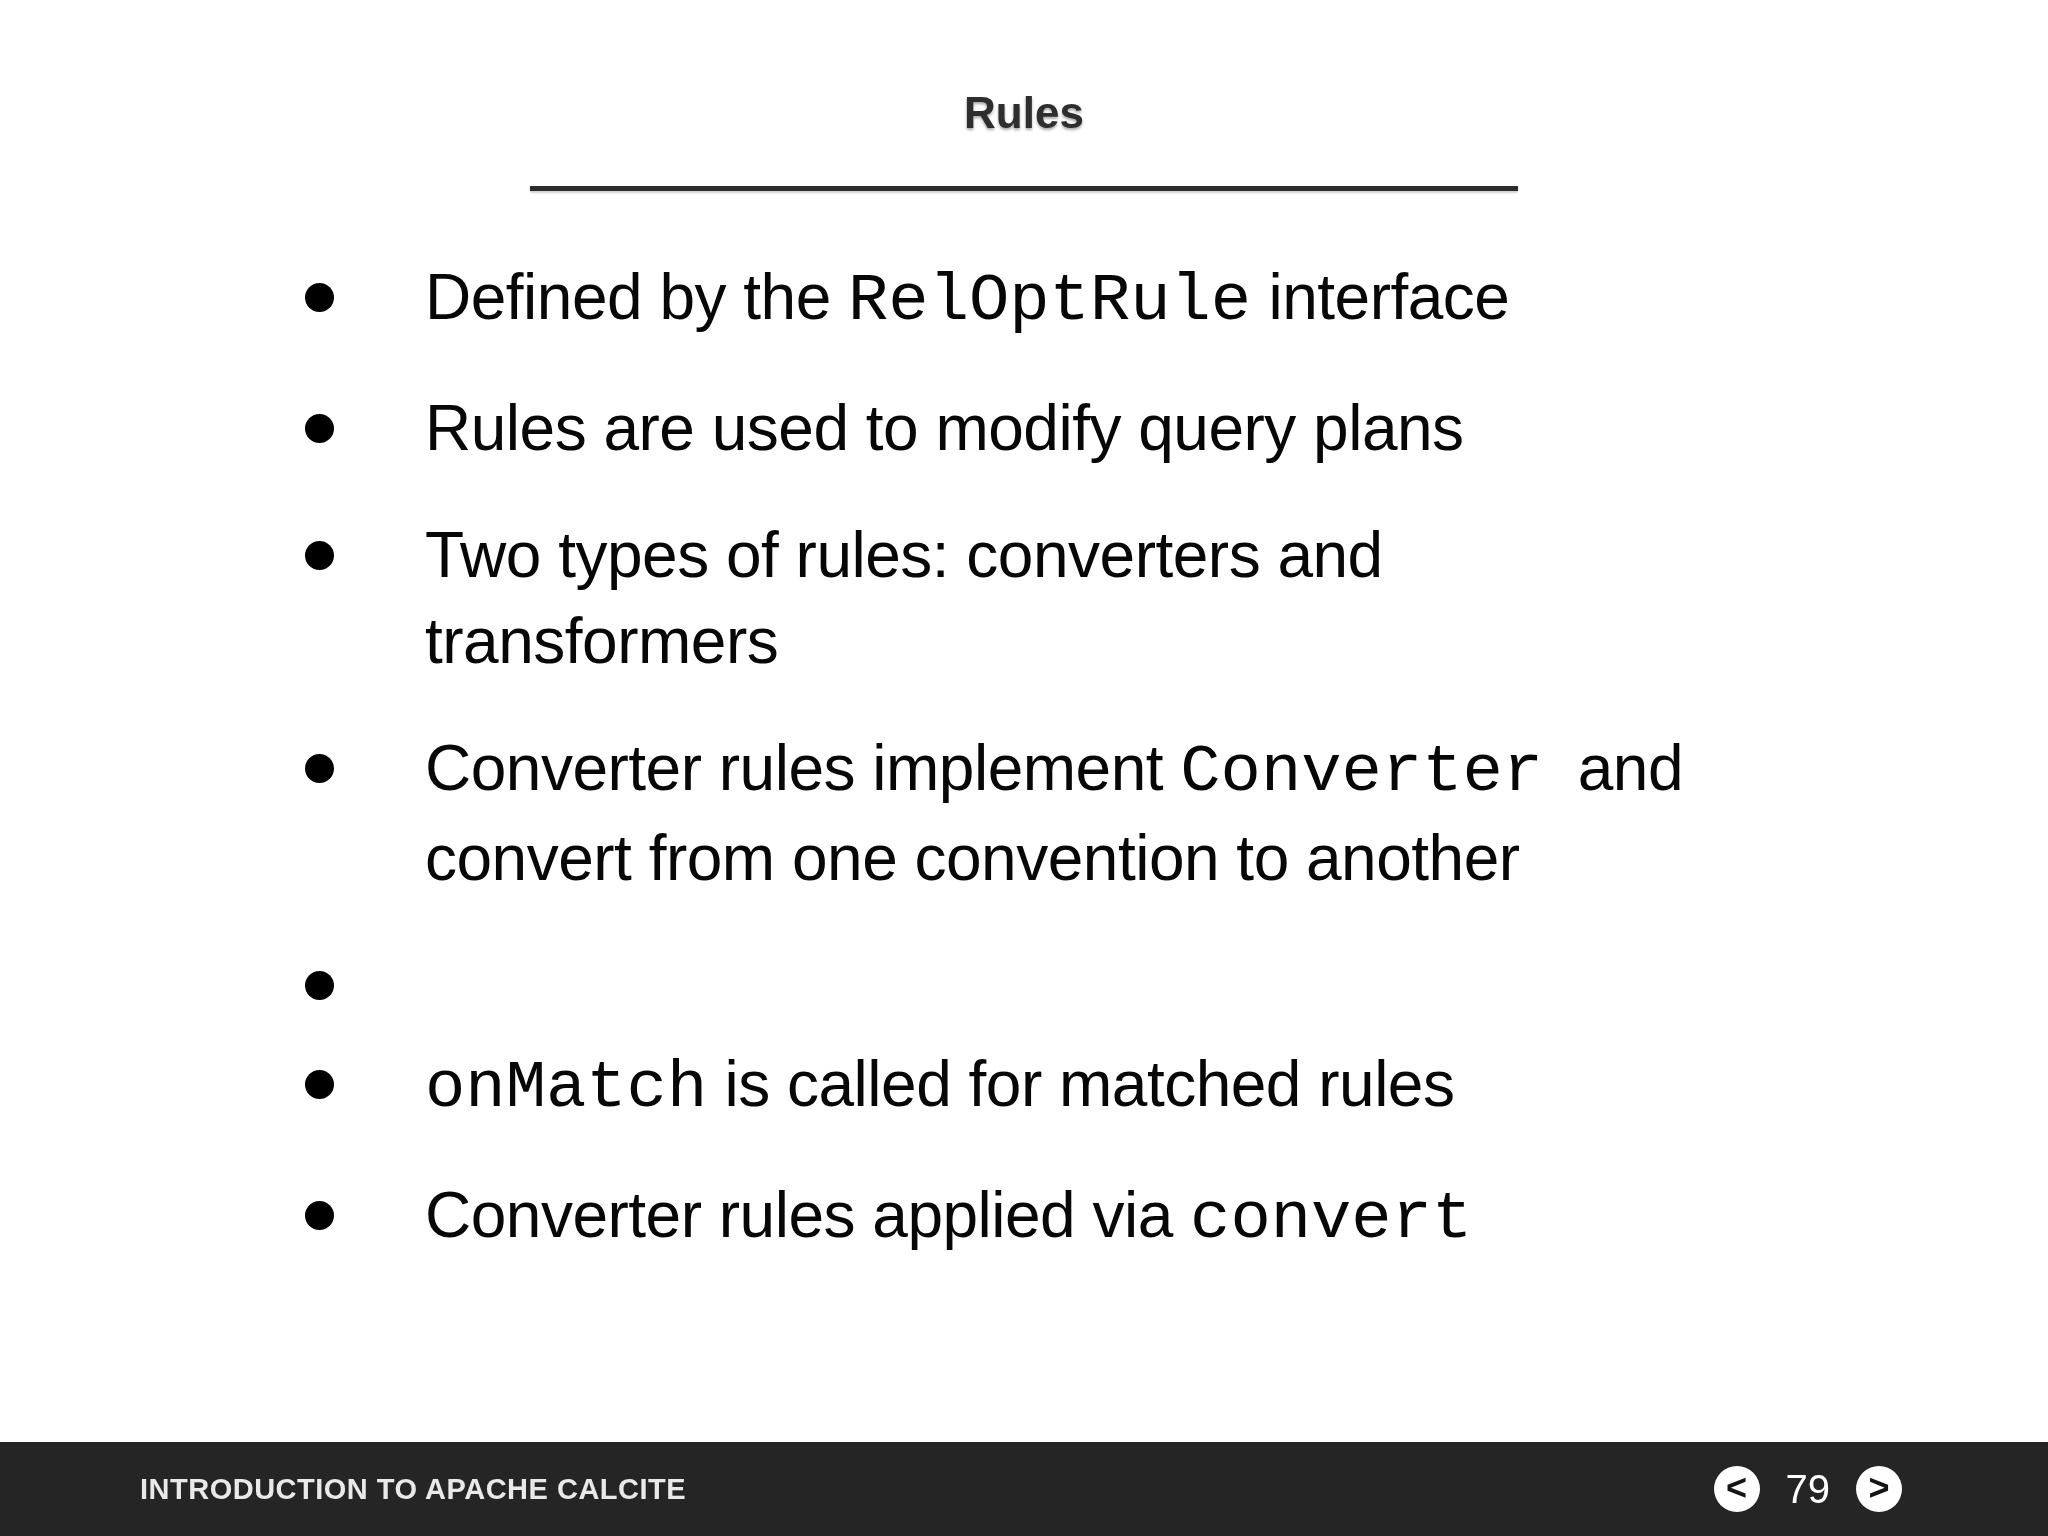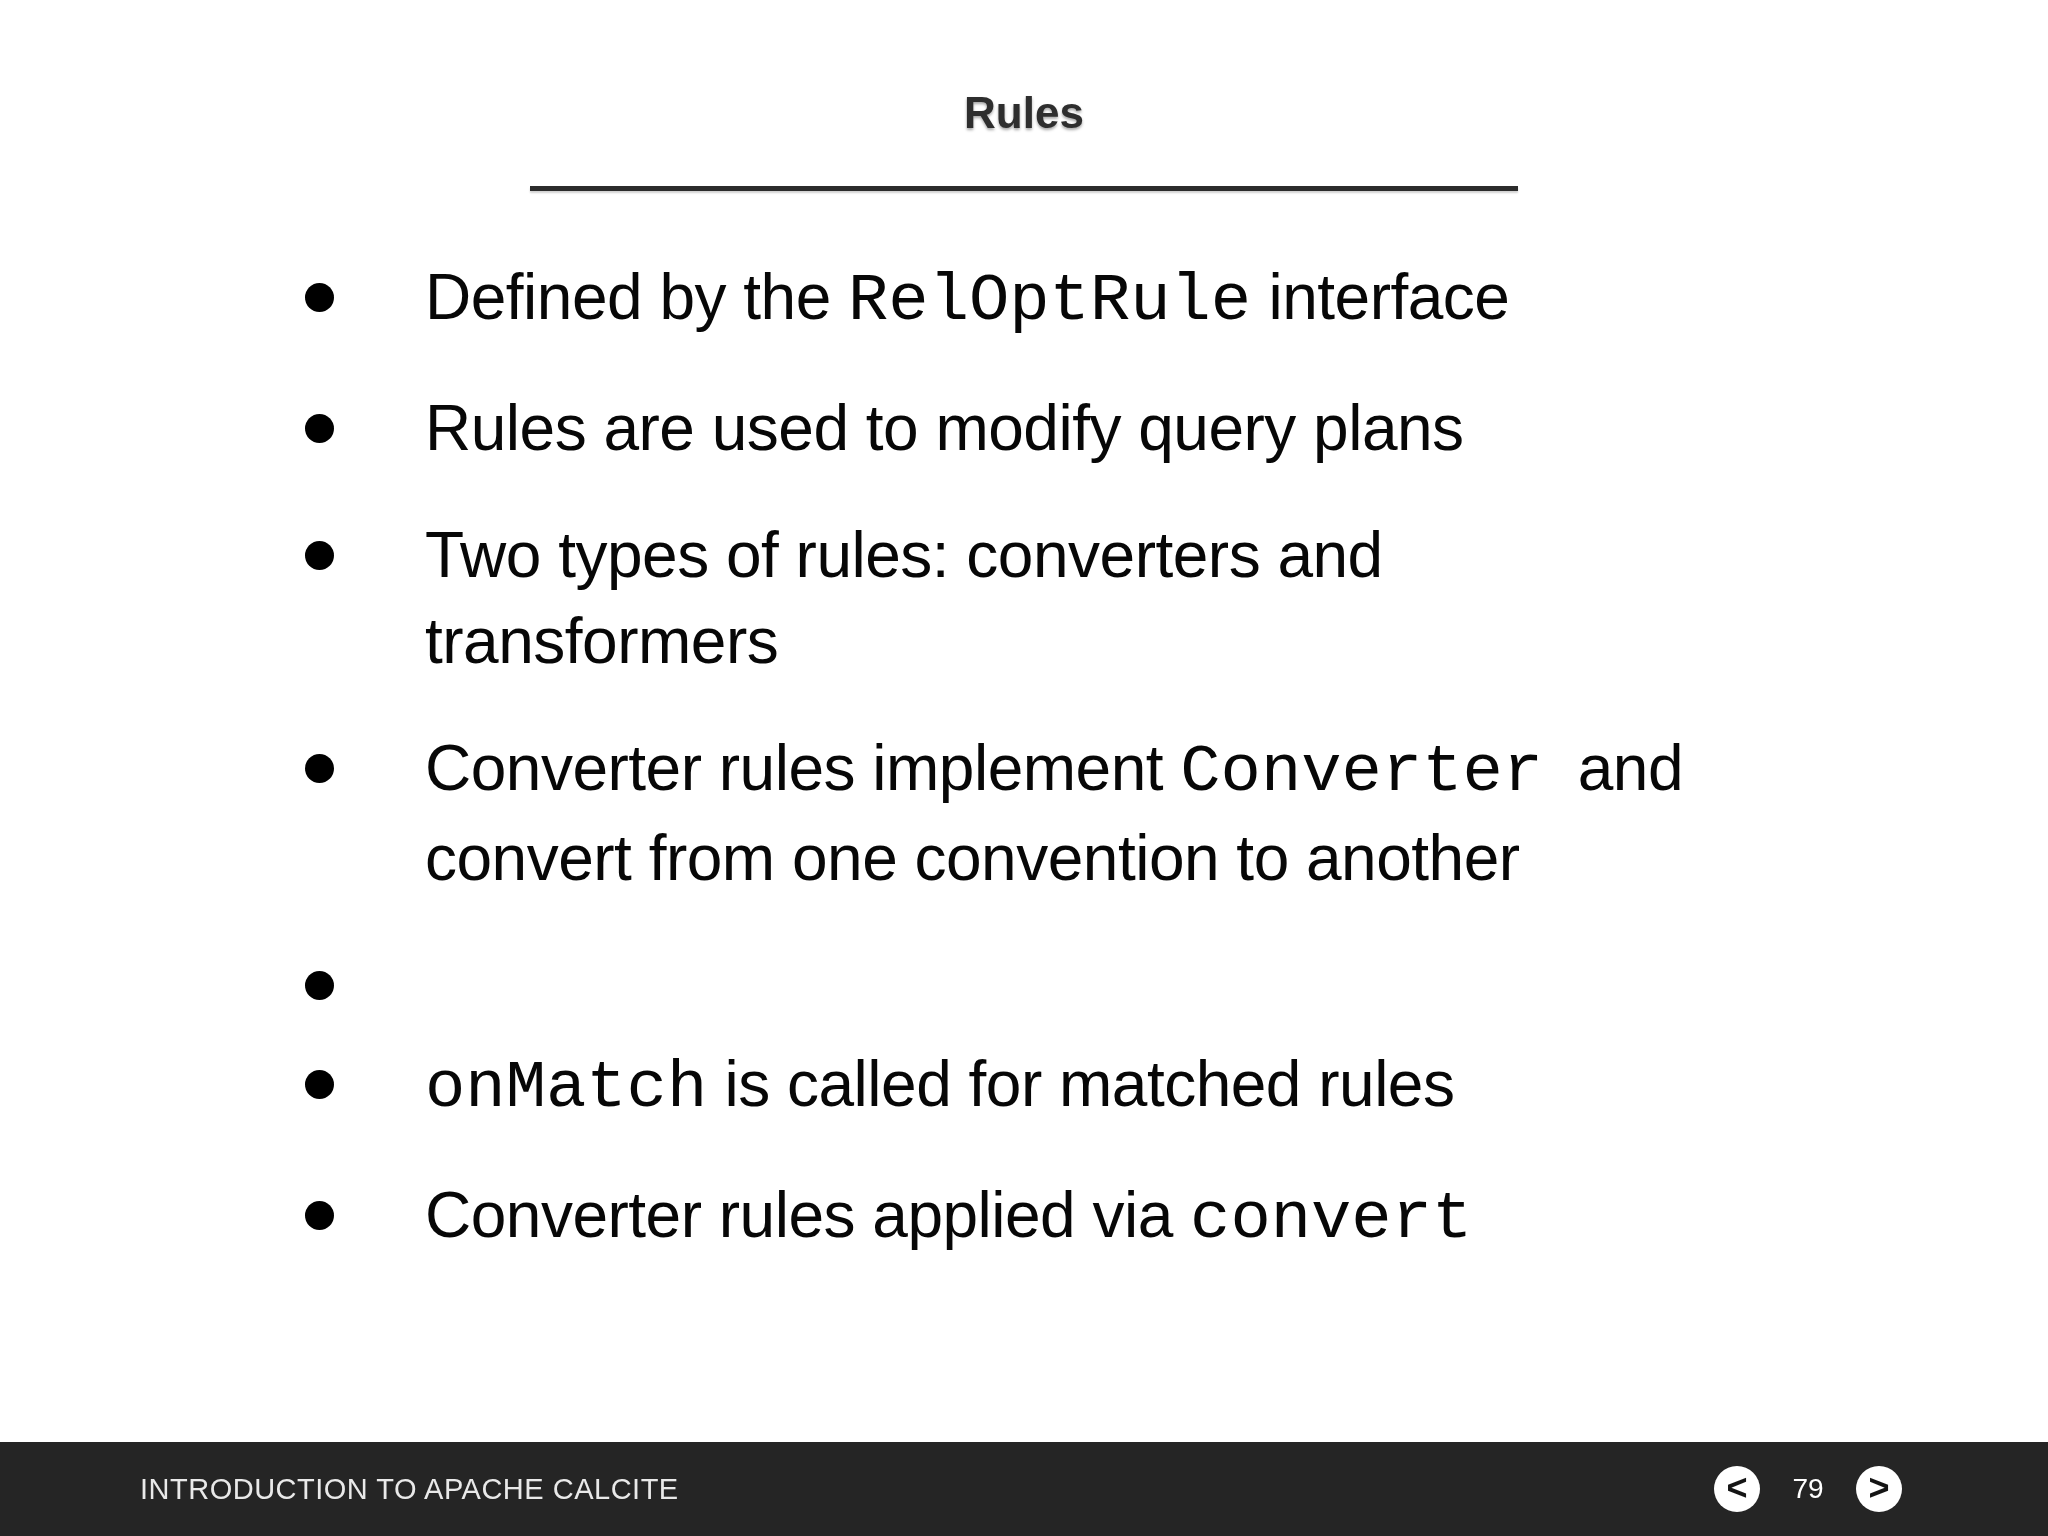--- a/index.html
+++ b/index.html
@@ -62,21 +62,21 @@
     width: 100%; height: 94px;
     background: #252525;
     display: flex;
     align-items: center;
   }
   .footer-title {
     margin-left: 140px;
     color: #e9e9e9;
     font-size: 29px;
     letter-spacing: 0.5px;
-    font-weight: 400;
+    font-weight: 700;
   }
   .nav {
     margin-left: auto;
     margin-right: 146px;
     display: flex;
     align-items: center;
     gap: 26px;
   }
   .nav-btn {
     width: 46px; height: 46px;
@@ -91,21 +91,21 @@
   }
   .nav-btn span {
     font-size: 36px;
     font-weight: 700;
     color: #141414;
     line-height: 1;
     margin-top: -3px;
   }
   .page-num {
     color: #ffffff;
-    font-size: 28px;
+    font-size: 40px;
     min-width: 44px;
     text-align: center;
   }
 </style>
 </head>
 <body>
 
 <div>
   <h1 class="slide-title">Rules</h1>
   <div class="divider"></div>

